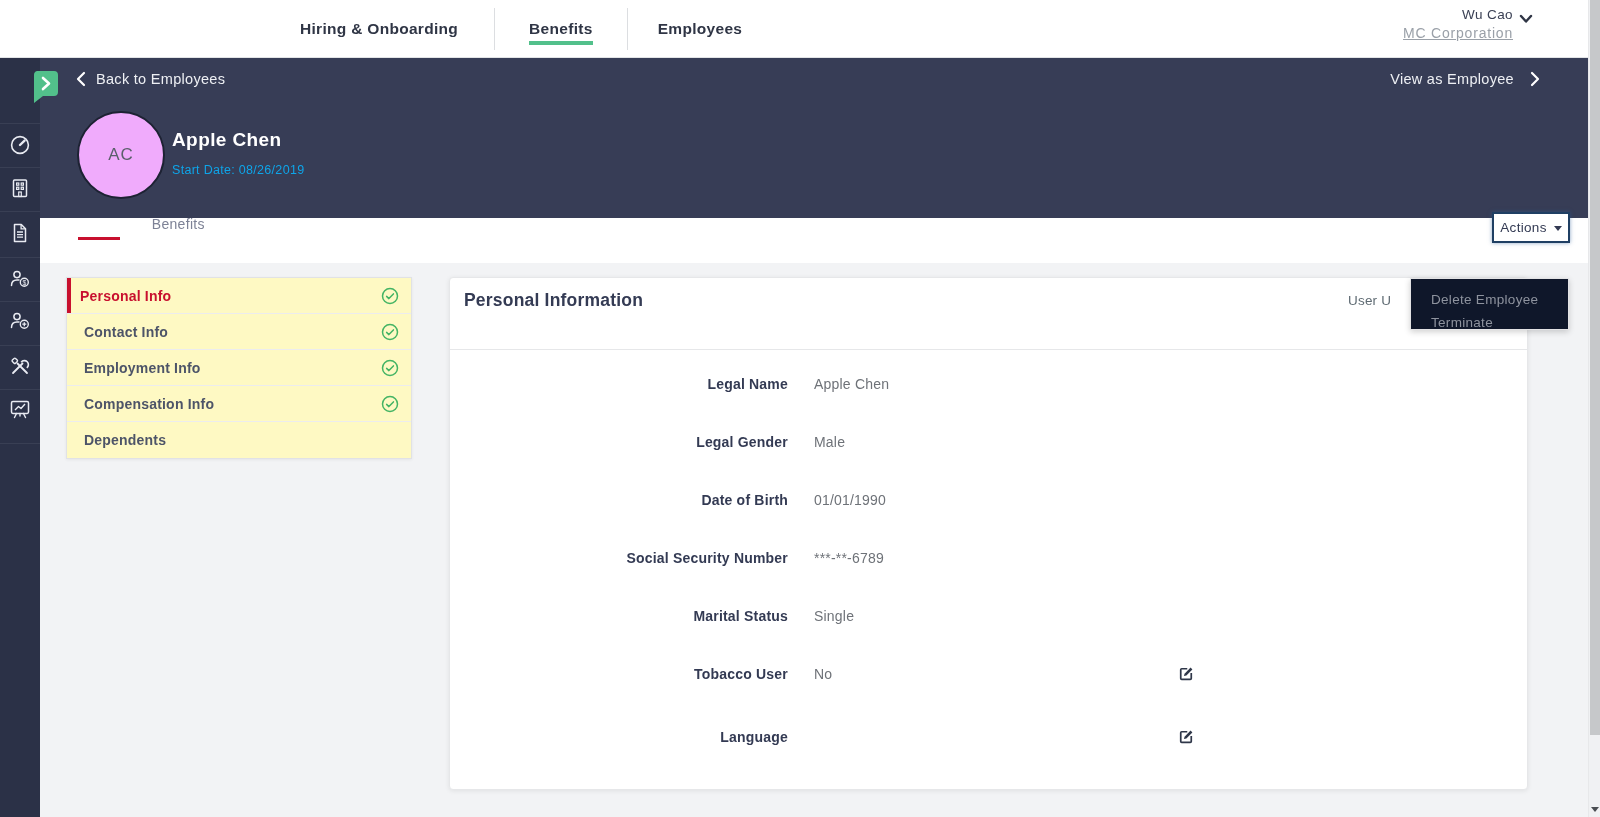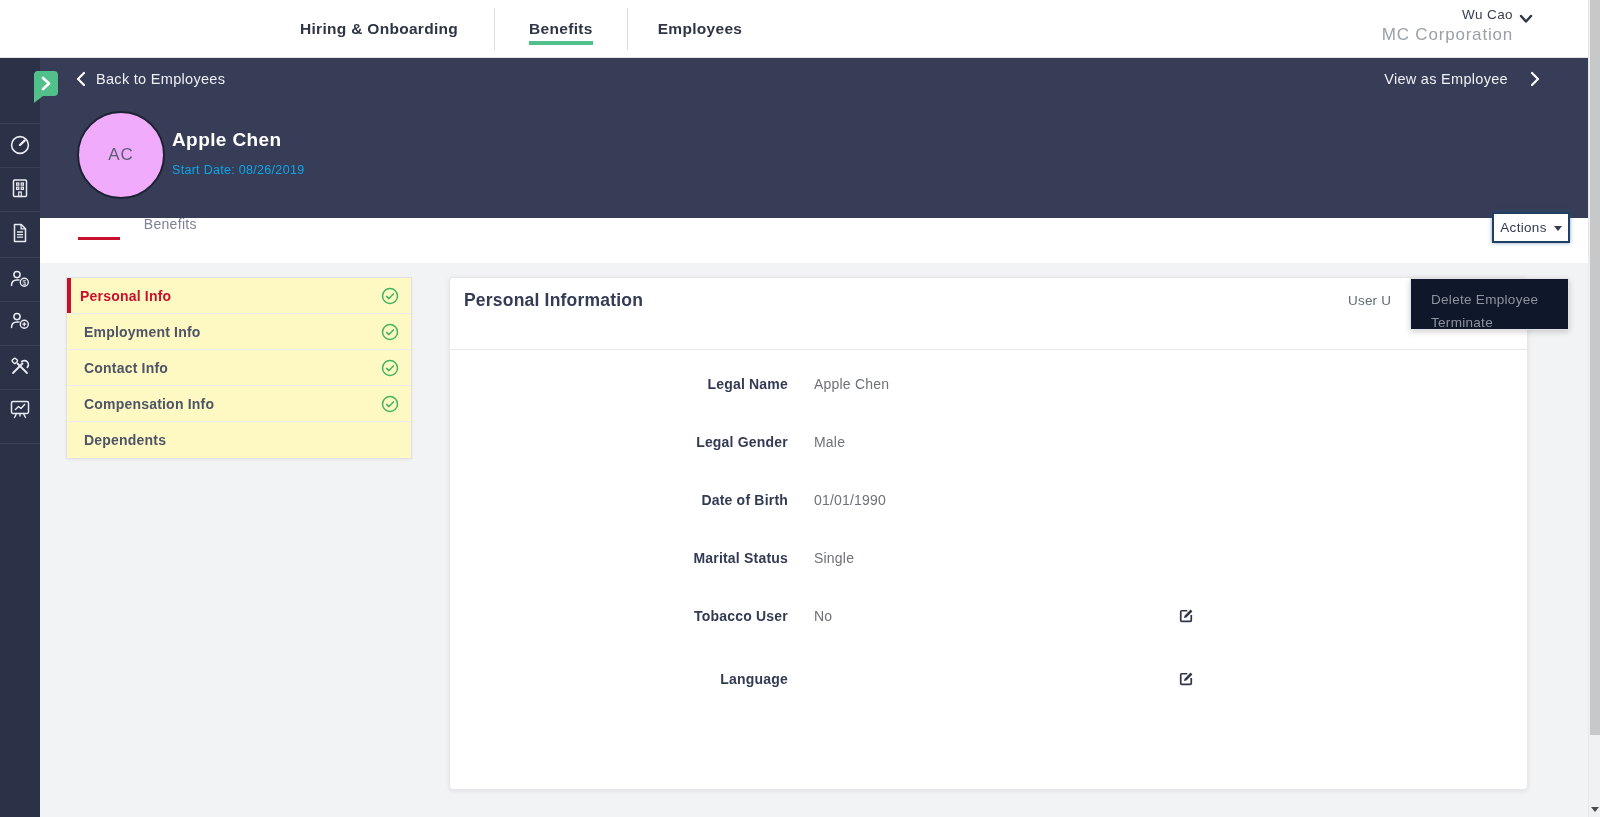--- a/index.html
+++ b/index.html
@@ -16,41 +16,41 @@
   .nav-tabs{position:absolute;left:298px;top:0;height:58px;display:flex;align-items:center;}
   .nav-tab{font-size:15.5px;font-weight:700;color:#2f3545;letter-spacing:.3px;cursor:pointer;position:relative;
     padding:0 2px;height:58px;display:flex;align-items:center;}
   .nav-tab.t0{padding-right:36px;}
   .nav-tab.t1{padding:0 34px;}
   .nav-tab.t2{padding-left:30px;}
   .nav-tab.active::after{content:"";position:absolute;left:34px;right:34px;bottom:13px;height:4px;background:#52c08b;}
   .nav-sep{width:1px;height:42px;background:#dcdee1;}
   .user-menu{position:absolute;right:87px;top:7px;text-align:right;cursor:pointer;}
   .user-name{font-size:13.5px;color:#3a4054;letter-spacing:.4px;}
-  .user-company{font-size:17px;color:#9aa0a8;letter-spacing:.8px;margin-top:3px;}
+  .user-company{font-size:14px;color:#9aa0a8;letter-spacing:.8px;margin-top:3px;text-decoration:underline;}
   .user-chevron{position:absolute;right:-20px;top:7px;}
 
   
   .sidebar{position:absolute;left:0;top:58px;width:40px;height:759px;background:#2b3147;z-index:10;}
   .side-icon{position:absolute;left:8px;width:24px;height:24px;cursor:pointer;}
   .side-sep{position:absolute;left:0;width:40px;height:1px;background:rgba(255,255,255,.07);}
   .flag{position:absolute;left:33px;top:69px;width:26px;height:36px;z-index:16;cursor:pointer;}
 
   
   .hero{position:absolute;left:40px;top:58px;width:1560px;height:160px;background:#373d56;z-index:5;}
   .back-link{position:absolute;left:36px;top:13px;display:flex;align-items:center;gap:10px;cursor:pointer;
     color:#eef0f4;font-size:14.5px;letter-spacing:.3px;}
-  .view-as{position:absolute;right:60px;top:13px;display:flex;align-items:center;gap:22px;cursor:pointer;
+  .view-as{position:absolute;right:60px;top:13px;display:flex;align-items:center;gap:16px;cursor:pointer;
     color:#eef0f4;font-size:14.5px;letter-spacing:.3px;}
   .avatar{position:absolute;left:37px;top:53px;width:88px;height:88px;border-radius:50%;
     background:#f0abfc;border:2px solid #1d2233;display:flex;align-items:center;justify-content:center;
     font-size:17px;color:#5a5f6b;letter-spacing:1px;}
   .emp-name{position:absolute;left:132px;top:71px;color:#ffffff;font-size:19px;font-weight:700;letter-spacing:.4px;}
   .emp-start{position:absolute;left:132px;top:105px;color:#0ea5e9;font-size:12.5px;letter-spacing:.3px;}
-  .hero-tabs{position:absolute;left:38px;top:158px;display:flex;gap:24px;}
+  .hero-tabs{position:absolute;left:38px;top:158px;display:flex;gap:32px;}
   .hero-tab{font-size:14px;letter-spacing:.3px;color:#7d8296;cursor:pointer;padding-bottom:8px;position:relative;}
   .hero-tab.active{color:#ffffff;}
   .hero-tab.active::after{content:"";position:absolute;left:0;right:0;bottom:0;height:3px;background:#c8102e;}
 
   
   .actions-btn{position:absolute;left:1492px;top:212px;width:78px;height:31px;z-index:20;
     background:#ffffff;border:2px solid #1f3f63;border-radius:0;box-shadow:0 0 4px rgba(40,90,150,.55);
     display:flex;align-items:center;justify-content:center;gap:7px;cursor:pointer;
     font-family:"Liberation Sans",sans-serif;font-size:13.5px;color:#333a53;letter-spacing:.3px;padding:0;}
   .caret{width:0;height:0;border-left:4.5px solid transparent;border-right:4.5px solid transparent;
@@ -210,28 +210,28 @@
 
     <nav class="section-card">
       <div class="section-item active">
         <span class="section-label">Personal Info</span>
         <svg class="check-icon" viewBox="0 0 18 18">
           <circle cx="9" cy="9" r="7.5" fill="none" stroke="#44b464" stroke-width="1.5"></circle>
           <polyline points="5.6,9.4 7.9,11.6 12.4,6.9" fill="none" stroke="#44b464" stroke-width="1.5" stroke-linecap="round" stroke-linejoin="round"></polyline>
         </svg>
       </div>
       <div class="section-item">
+        <span class="section-label">Contact Info</span>
+        <svg class="check-icon" viewBox="0 0 18 18">
+          <circle cx="9" cy="9" r="7.5" fill="none" stroke="#44b464" stroke-width="1.5"></circle>
+          <polyline points="5.6,9.4 7.9,11.6 12.4,6.9" fill="none" stroke="#44b464" stroke-width="1.5" stroke-linecap="round" stroke-linejoin="round"></polyline>
+        </svg>
+      </div>
+      <div class="section-item">
         <span class="section-label">Employment Info</span>
-        <svg class="check-icon" viewBox="0 0 18 18">
-          <circle cx="9" cy="9" r="7.5" fill="none" stroke="#44b464" stroke-width="1.5"></circle>
-          <polyline points="5.6,9.4 7.9,11.6 12.4,6.9" fill="none" stroke="#44b464" stroke-width="1.5" stroke-linecap="round" stroke-linejoin="round"></polyline>
-        </svg>
-      </div>
-      <div class="section-item">
-        <span class="section-label">Contact Info</span>
         <svg class="check-icon" viewBox="0 0 18 18">
           <circle cx="9" cy="9" r="7.5" fill="none" stroke="#44b464" stroke-width="1.5"></circle>
           <polyline points="5.6,9.4 7.9,11.6 12.4,6.9" fill="none" stroke="#44b464" stroke-width="1.5" stroke-linecap="round" stroke-linejoin="round"></polyline>
         </svg>
       </div>
       <div class="section-item">
         <span class="section-label">Compensation Info</span>
         <svg class="check-icon" viewBox="0 0 18 18">
           <circle cx="9" cy="9" r="7.5" fill="none" stroke="#44b464" stroke-width="1.5"></circle>
           <polyline points="5.6,9.4 7.9,11.6 12.4,6.9" fill="none" stroke="#44b464" stroke-width="1.5" stroke-linecap="round" stroke-linejoin="round"></polyline>
@@ -252,20 +252,24 @@
           <div class="field-label">Legal Name</div>
           <div class="field-value">Apple Chen</div>
         </div>
         <div class="field-row">
           <div class="field-label">Legal Gender</div>
           <div class="field-value">Male</div>
         </div>
         <div class="field-row">
           <div class="field-label">Date of Birth</div>
           <div class="field-value">01/01/1990</div>
+        </div>
+        <div class="field-row">
+          <div class="field-label">Social Security Number</div>
+          <div class="field-value">***-**-6789</div>
         </div>
         <div class="field-row">
           <div class="field-label">Marital Status</div>
           <div class="field-value">Single</div>
         </div>
         <div class="field-row">
           <div class="field-label">Tobacco User</div>
           <div class="field-value">No</div>
           <svg class="edit-btn" viewBox="0 0 20 20">
             <path d="M3.2 5.2 a2 2 0 0 1 2-2 h6.2 v1.9 H5.1 v9.8 h9.8 V9 h1.9 v6 a2 2 0 0 1-2 2 h-9.6 a2 2 0 0 1-2-2 z" fill="#2f3749"></path>

